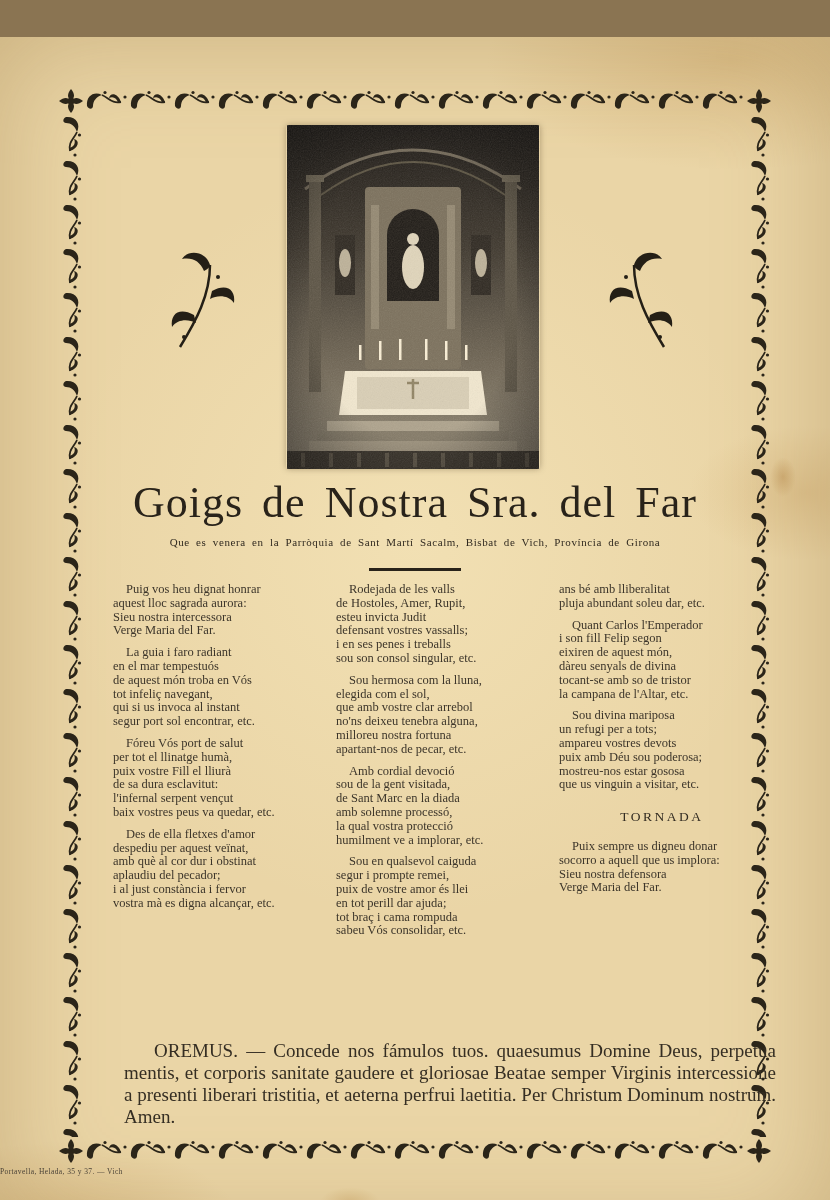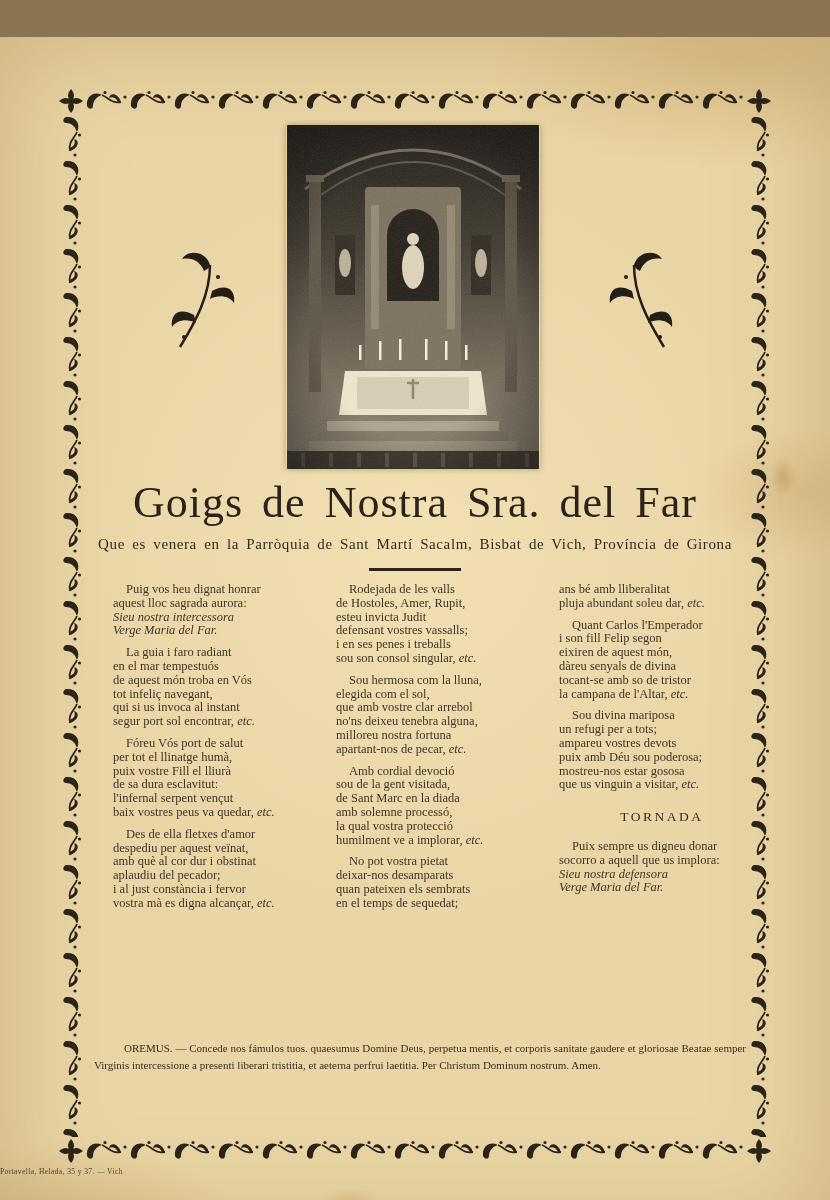--- a/index.html
+++ b/index.html
@@ -11,40 +11,40 @@
       radial-gradient(ellipse 30% 10% at 8% 99%, rgba(198,162,102,0.45), transparent 70%),
       radial-gradient(ellipse 20% 8% at 97% 38%, rgba(205,168,108,0.4), transparent 70%),
       #ead5a6;
     box-shadow:inset 0 0 110px rgba(150,115,60,0.38);margin-top:37px;}
   .abs{position:absolute;}
   svg{display:block;}
   
   .title{position:absolute;left:0;right:0;top:440px;text-align:center;
     font-size:44px;letter-spacing:1px;word-spacing:7px;color:#29231a;}
   .subtitle{position:absolute;left:0;right:0;top:499px;text-align:center;
-    font-size:15px;letter-spacing:0.6px;word-spacing:3px;color:#312a20;}
+    font-size:11px;letter-spacing:0.6px;word-spacing:3px;color:#312a20;}
   .title-rule{position:absolute;left:50%;top:531px;width:92px;height:3px;
     background:#29231a;transform:translateX(-50%);}
   
   .cols{position:absolute;left:113px;top:546px;width:652px;display:flex;
     justify-content:space-between;}
   .vcol{width:206px;font-size:12.5px;line-height:13.8px;color:#3c352a;}
   .stanza{margin:0 0 8px 0;}
   .vline{white-space:nowrap;}
   .vline.first{text-indent:13px;}
-  .it{font-style:italic;}
+  .it{}
   .theading{text-align:center;letter-spacing:2.5px;margin:18px 0 16px 0;
     font-size:13.5px;color:#332c22;}
   
   .versicle{position:absolute;top:979px;left:100px;width:660px;display:flex;font-size:13px;}
   .vhalf{flex:1;text-align:center;color:#332c22;}
   .vsym{font-family:"DejaVu Sans",sans-serif;font-size:12px;margin-right:6px;}
   .vtxt{font-style:italic;}
-  .oremus{position:absolute;top:1003px;left:94px;width:652px;font-size:11px;
-    line-height:17px;text-align:justify;text-indent:30px;color:#352e23;}
+  .oremus{position:absolute;top:1003px;left:124px;width:652px;font-size:19px;
+    line-height:22px;text-align:justify;text-indent:30px;color:#352e23;}
   .indulgence{position:absolute;top:1060px;left:112px;width:652px;font-size:11px;
     line-height:14px;text-indent:22px;color:#3a332a;}
   .imprint{position:absolute;top:1130px;left:0;right:0;text-align:left;
     font-size:7.5px;letter-spacing:0.4px;color:#4a4237;}
   .watermark{position:absolute;top:1162px;right:14px;
     font-family:"Liberation Sans",sans-serif;font-size:21px;
     color:rgba(253,250,244,0.92);
     text-shadow:0 0 3px rgba(110,90,60,0.75), 0 1px 1px rgba(90,75,50,0.45);}
   
   .photo{position:absolute;left:286px;top:88px;width:254px;height:344px;
@@ -295,24 +295,26 @@
         </div>
         <div class="stanza">
           <div class="vline first">Amb cordial devoció</div>
           <div class="vline">sou de la gent visitada,</div>
           <div class="vline">de Sant Marc en la diada</div>
           <div class="vline">amb solemne processó,</div>
           <div class="vline">la qual vostra protecció</div>
           <div class="vline">humilment ve a implorar, <span class="it">etc.</span></div>
         </div>
         <div class="stanza">
-          <div class="vline first">No pot vostra pietat</div>
-          <div class="vline">deixar-nos desamparats</div>
-          <div class="vline">quan pateixen els sembrats</div>
-          <div class="vline">en el temps de sequedat;</div>
+          <div class="vline first">Sou en qualsevol caiguda</div>
+          <div class="vline">segur i prompte remei,</div>
+          <div class="vline">puix de vostre amor és llei</div>
+          <div class="vline">en tot perill dar ajuda;</div>
+          <div class="vline">tot braç i cama rompuda</div>
+          <div class="vline">sabeu Vós consolidar, <span class="it">etc.</span></div>
         </div>
       </div>
     <div class="vcol">
         <div class="stanza">
           <div class="vline">ans bé amb lliberalitat</div>
           <div class="vline">pluja abundant soleu dar, <span class="it">etc.</span></div>
         </div>
         <div class="stanza">
           <div class="vline first">Quant Carlos l'Emperador</div>
           <div class="vline">i son fill Felip segon</div>

